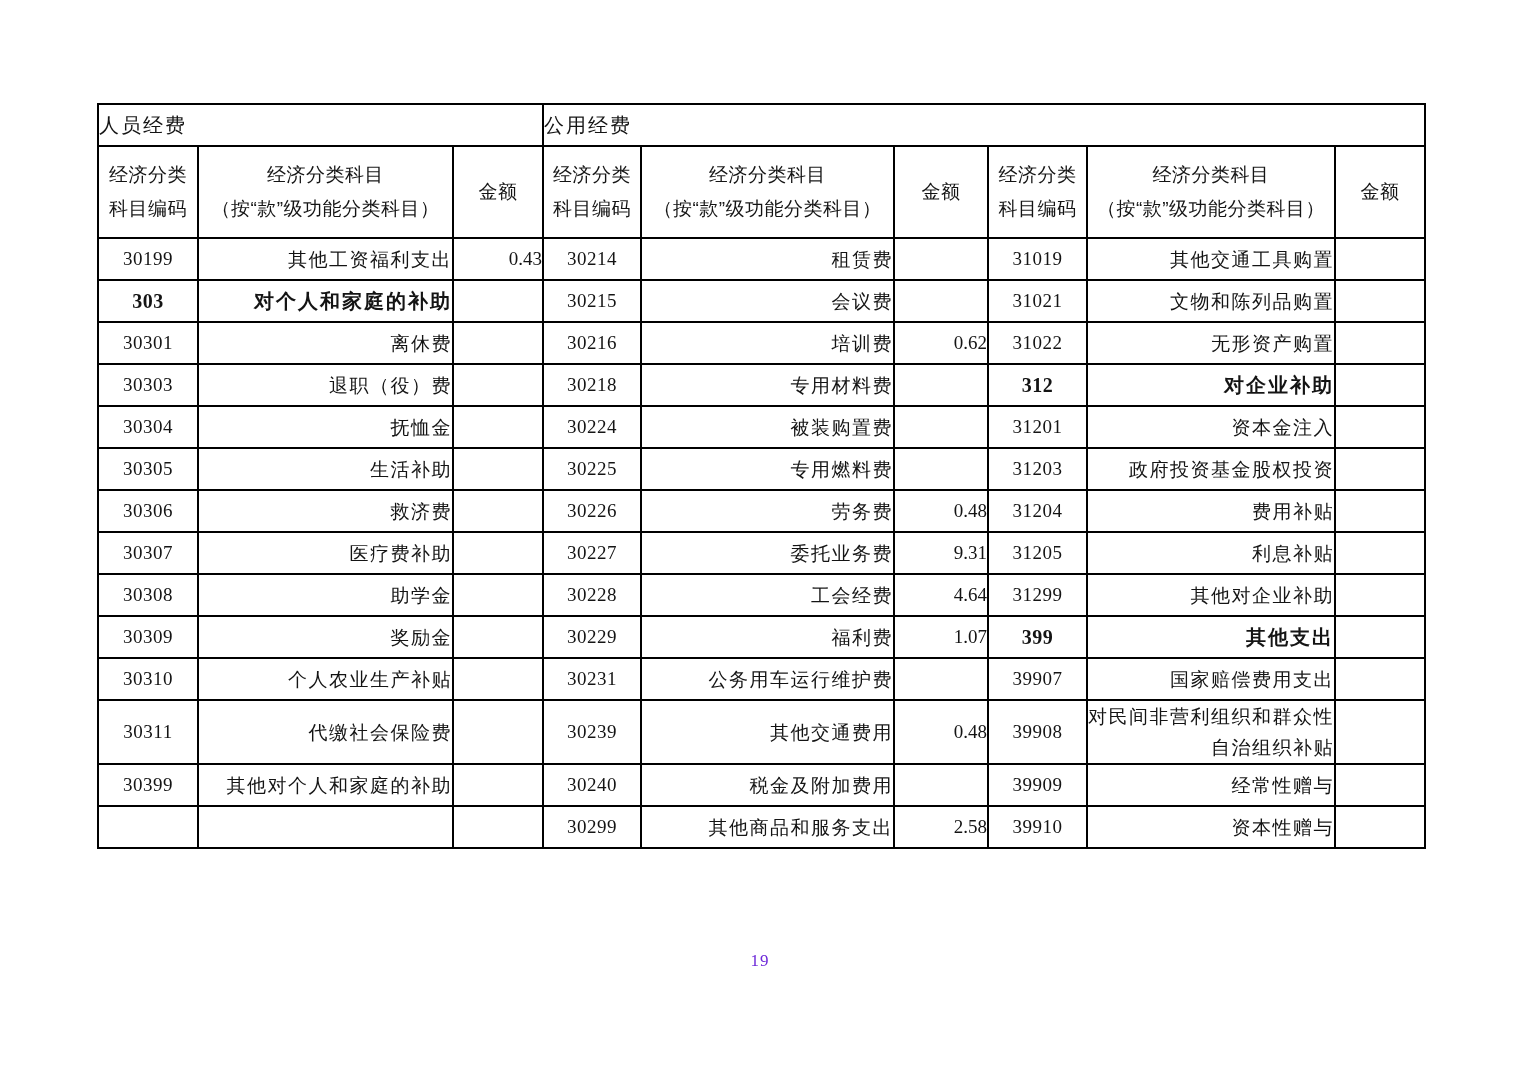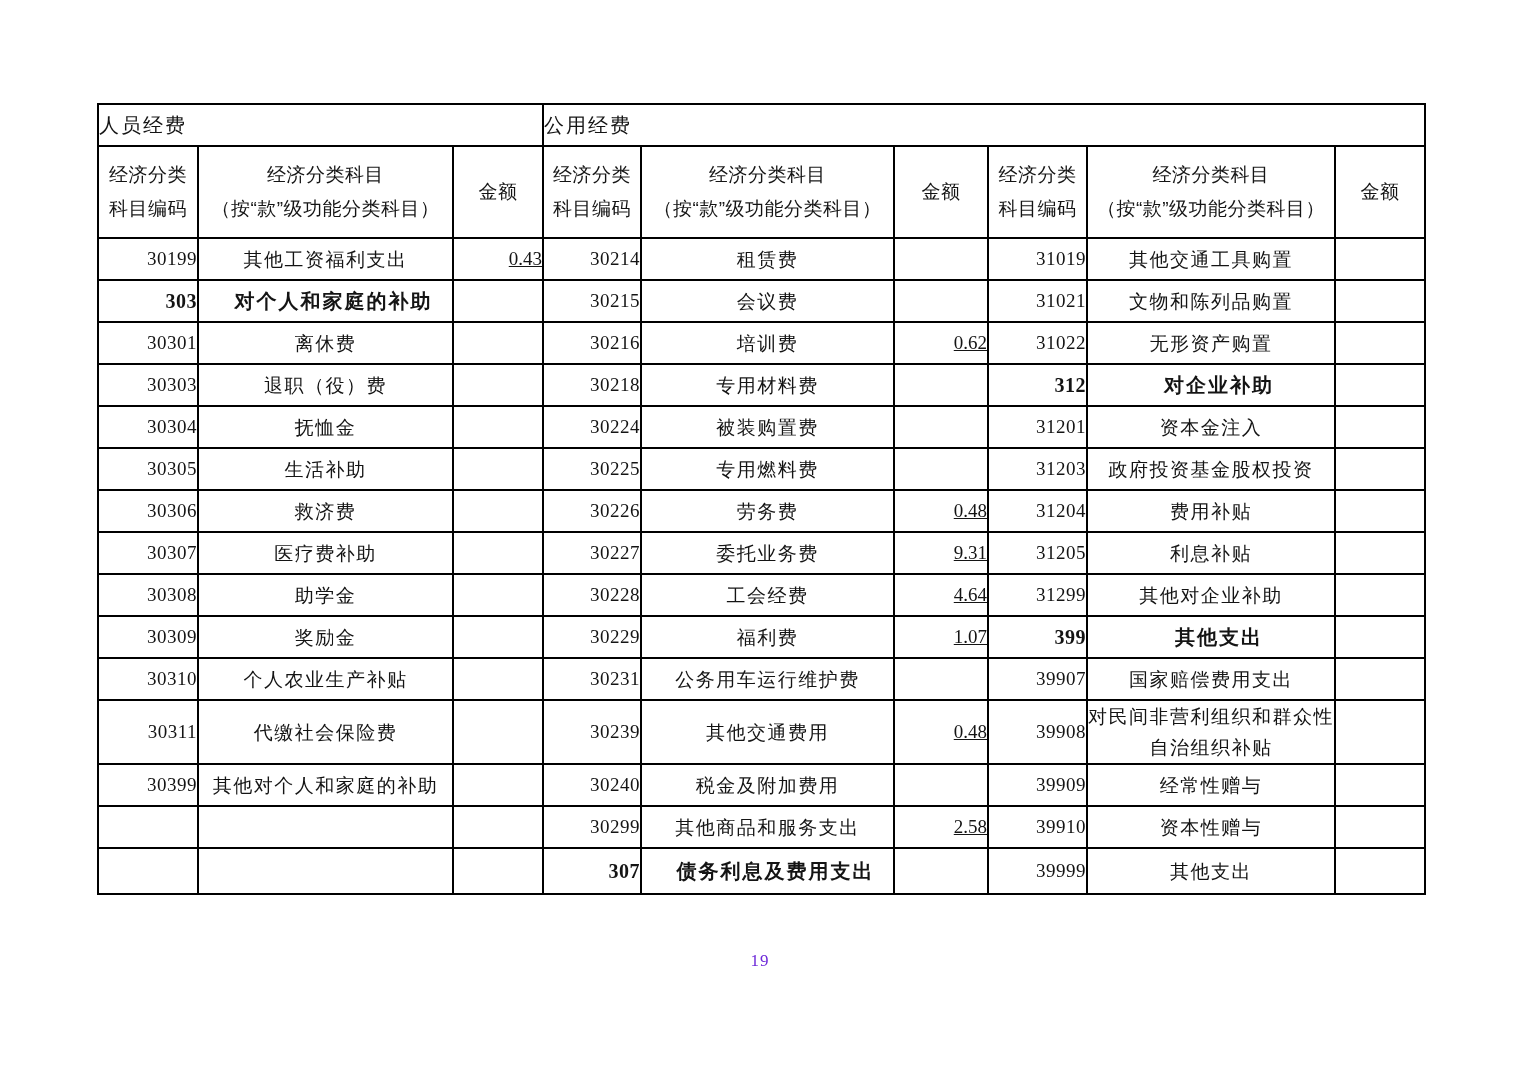--- a/index.html
+++ b/index.html
@@ -45,36 +45,35 @@
   }
 
   
   tr.body-row { height:42px; }
   tr.body-row.tall { height:64px; }
   tr.body-row.last { height:46px; }
 
   td.code {
     font-size:19px;
     padding-left:10px;
-    text-align:right;
+    text-align:center;
     letter-spacing:0.5px;
   }
   td.name {
     font-size:19px;
     padding-left:28px;
     padding-right:4px;
-    text-align:center;
+    text-align:right;
     letter-spacing:1.5px;
     line-height:31px;
   }
   td.amt {
     font-size:19px;
     text-align:right;
     padding-right:9px;
-    text-decoration:underline;
   }
   td.cat {
     font-weight:bold;
     font-size:20px;
   }
   td.name.cat { padding-left:16px; letter-spacing:2px; }
 
   .page-num {
     position:absolute;
     top:951px; left:0;
@@ -301,29 +300,18 @@
       <td class="name"></td>
       <td class="amt"></td>
       <td class="code">30299</td>
       <td class="name">其他商品和服务支出</td>
       <td class="amt">2.58</td>
       <td class="code">39910</td>
       <td class="name">资本性赠与</td>
       <td class="amt"></td>
     </tr>
 
-    <tr class="body-row last">
-      <td class="code"></td>
-      <td class="name"></td>
-      <td class="amt"></td>
-      <td class="code cat">307</td>
-      <td class="name cat">债务利息及费用支出</td>
-      <td class="amt"></td>
-      <td class="code">39999</td>
-      <td class="name">其他支出</td>
-      <td class="amt"></td>
-    </tr>
 
   </tbody>
     </table>
 
   <div class="page-num">19</div>
 </div>
 
 </body></html>

